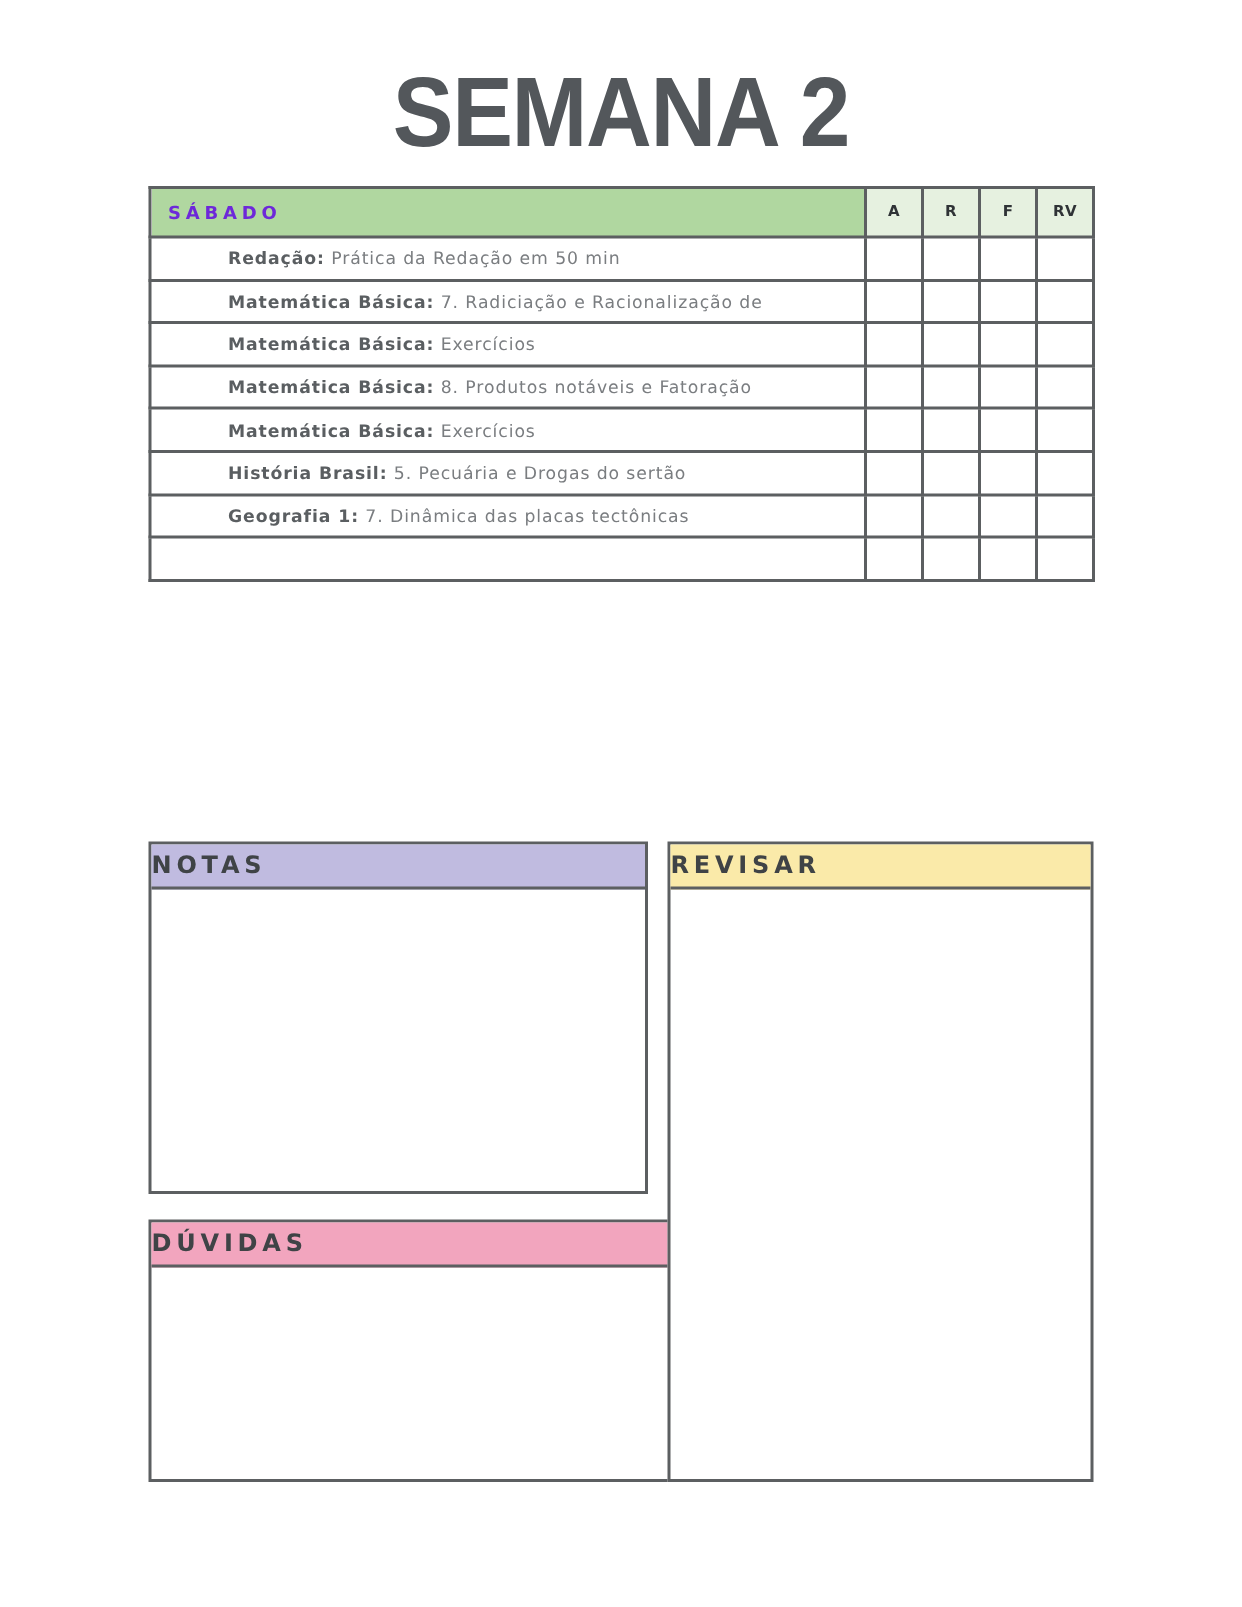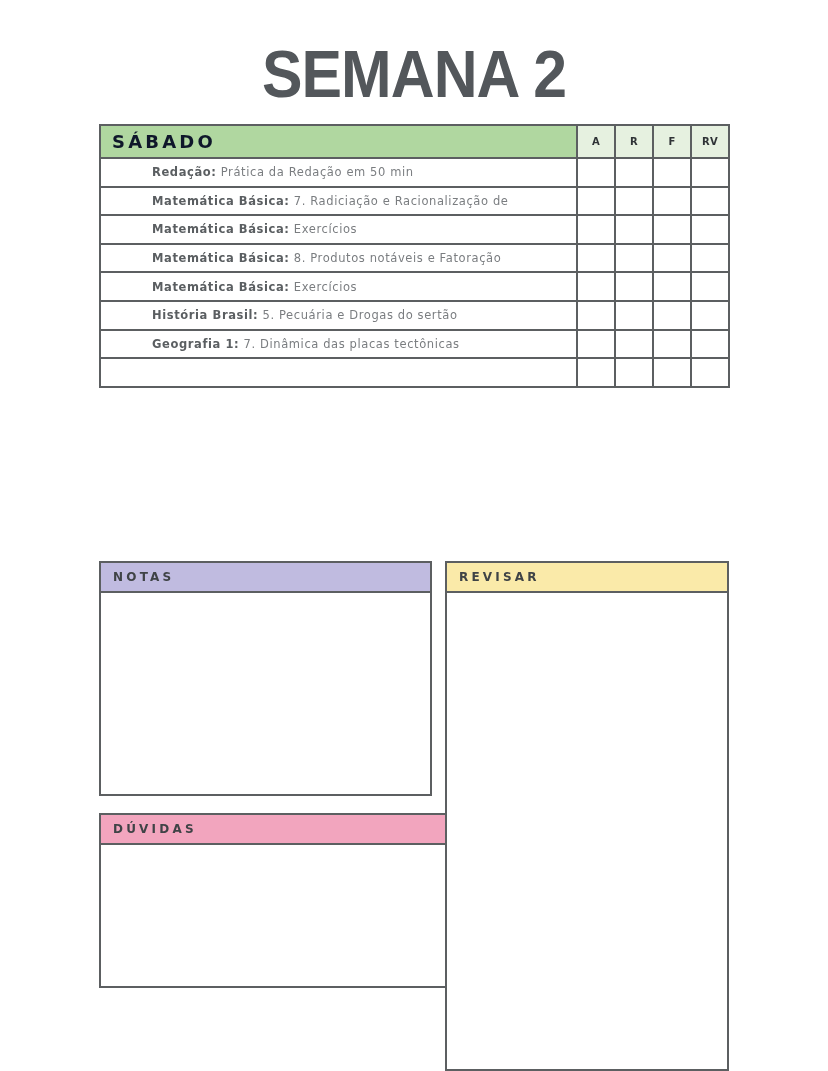--- a/index.html
+++ b/index.html
@@ -19,41 +19,41 @@
   }
   table.plan td {
     border: 2px solid #5c5f61; height: 28.6px; padding: 0 0 0 11px;
     font-size: 11.5px; letter-spacing: 0.6px; white-space: nowrap; overflow: hidden;
     color: #7a7d80;
   }
   table.plan td.chk { padding: 0; width: 38px; }
   table.plan td.subj-col { width: 477px; }
   table.plan tr.day-header td { height: 33px; }
   table.plan tr.day-header td.day-label {
-    font-weight: bold; font-size: 18px; letter-spacing: 3.2px; color: #0f172a;
+    font-weight: bold; font-size: 12px; letter-spacing: 3.2px; color: #6d28d9;
   }
   table.plan tr.day-header td.col-head {
     text-align: center; font-weight: bold; font-size: 10px; letter-spacing: 0.3px; color: #2f3336; padding: 0;
   }
   .sat .day-label { background: #b0d7a0; }
   .sat .col-head { background: #e6f1e0; }
   .sun .day-label { background: #a0d8d3; }
   .sun .col-head { background: #e1f1ef; }
   .subj { font-weight: bold; color: #5a5e61; margin-left: 40px; }
 
   .box { position: absolute; border: 2px solid #5c5f61; background: #fff; }
   .box .box-head {
-    height: 30px; border-bottom: 2px solid #5c5f61; padding-left: 12px;
-    font-weight: bold; font-size: 12px; letter-spacing: 3.2px; line-height: 28px; color: #3f4346;
+    height: 30px; border-bottom: 2px solid #5c5f61; 
+    font-weight: bold; font-size: 16px; letter-spacing: 3.2px; line-height: 28px; color: #3f4346;
   }
   .notas { left: 99px; top: 561px; width: 333px; height: 235px; }
   .notas .box-head { background: #c0bbe0; }
   .duvidas { left: 99px; top: 813px; width: 376px; height: 175px; }
   .duvidas .box-head { background: #f2a5be; }
-  .revisar { left: 445px; top: 561px; width: 284px; height: 510px; }
+  .revisar { left: 445px; top: 561px; width: 284px; height: 427px; }
   .revisar .box-head { background: #faeaa9; }
 </style>
 </head>
 <body>
 
 <div class="page-title">SEMANA 2</div>
 
 <table class="plan">
   <tbody>
 

